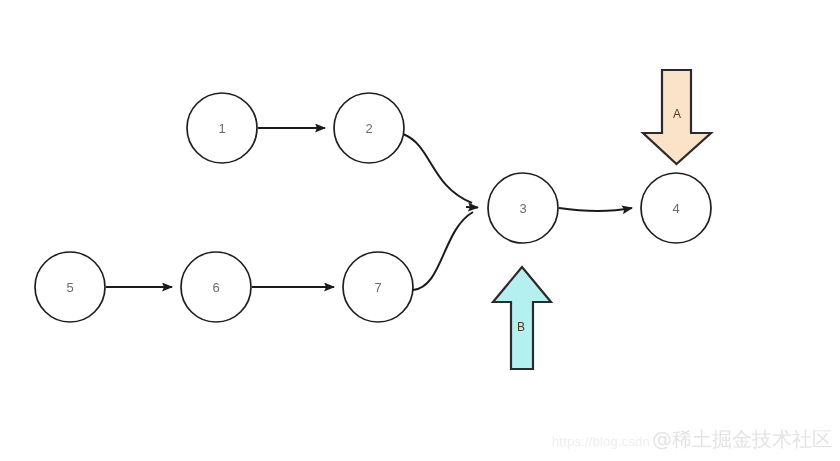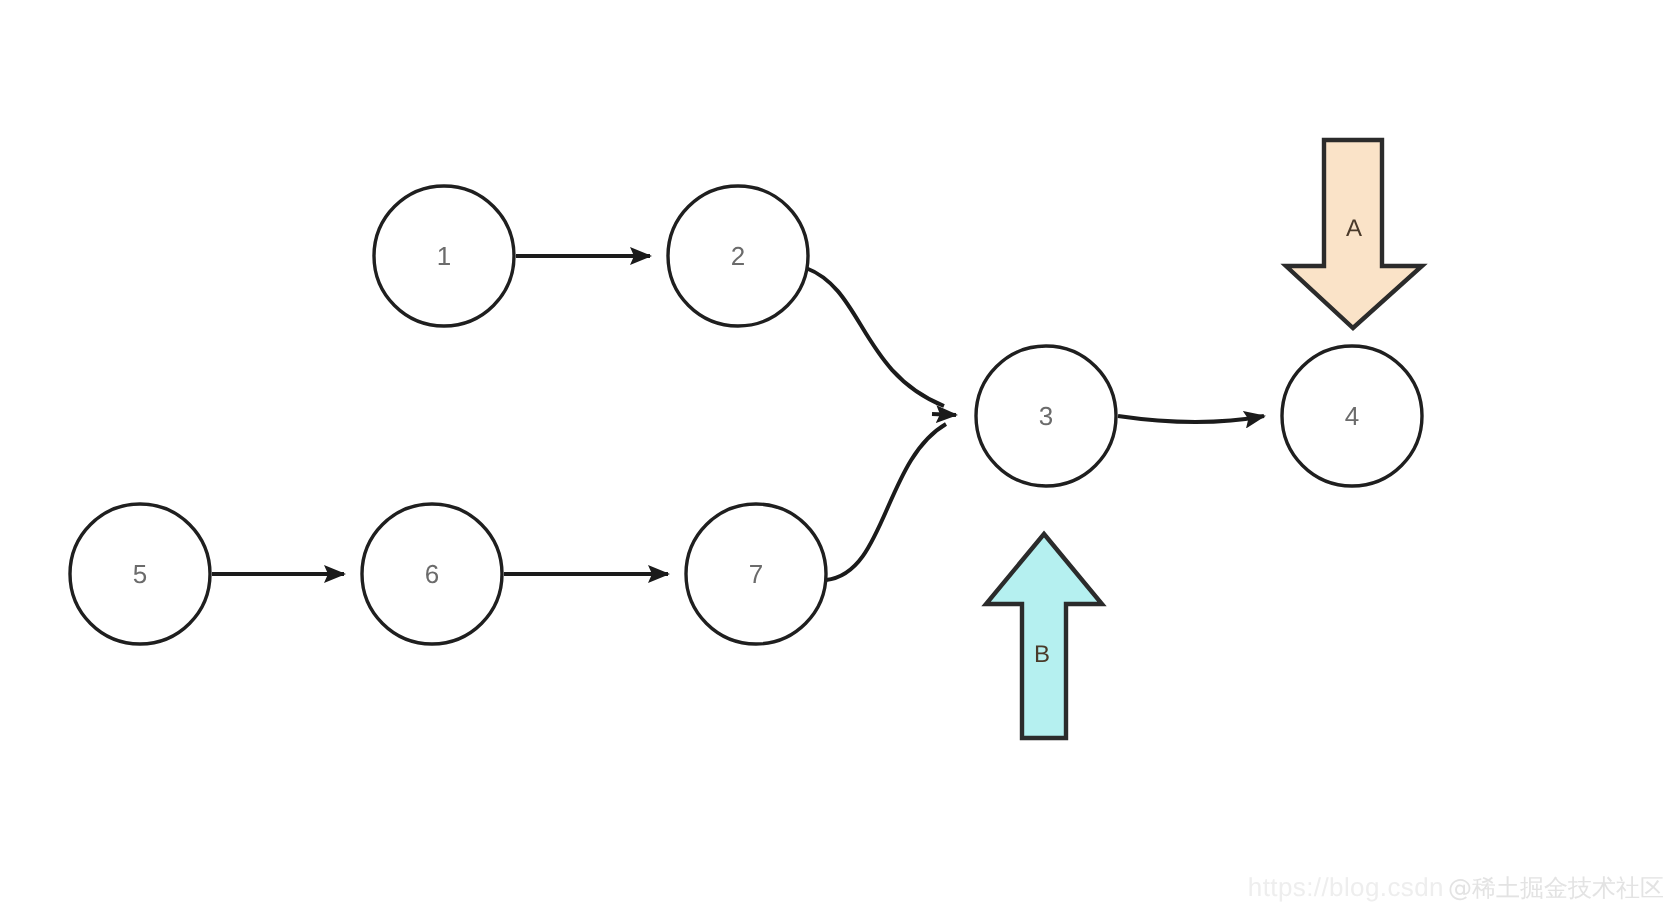--- a/index.html
+++ b/index.html
@@ -68,21 +68,21 @@
     user-select: none;
   }
   .watermark-url {
     font-family: "Liberation Sans", sans-serif;
     font-size: 13px;
     color: #eeeeee;
     letter-spacing: 0.2px;
   }
   .watermark-brand {
     font-family: "DejaVu Sans", sans-serif;
-    font-size: 12px;
+    font-size: 20px;
     color: #e3e3e3;
     margin-left: 2px;
   }
 </style>
 </head>
 <body>
 
 <div id="canvas">
 
   <svg id="diagram-svg" viewBox="0 0 840 461">

